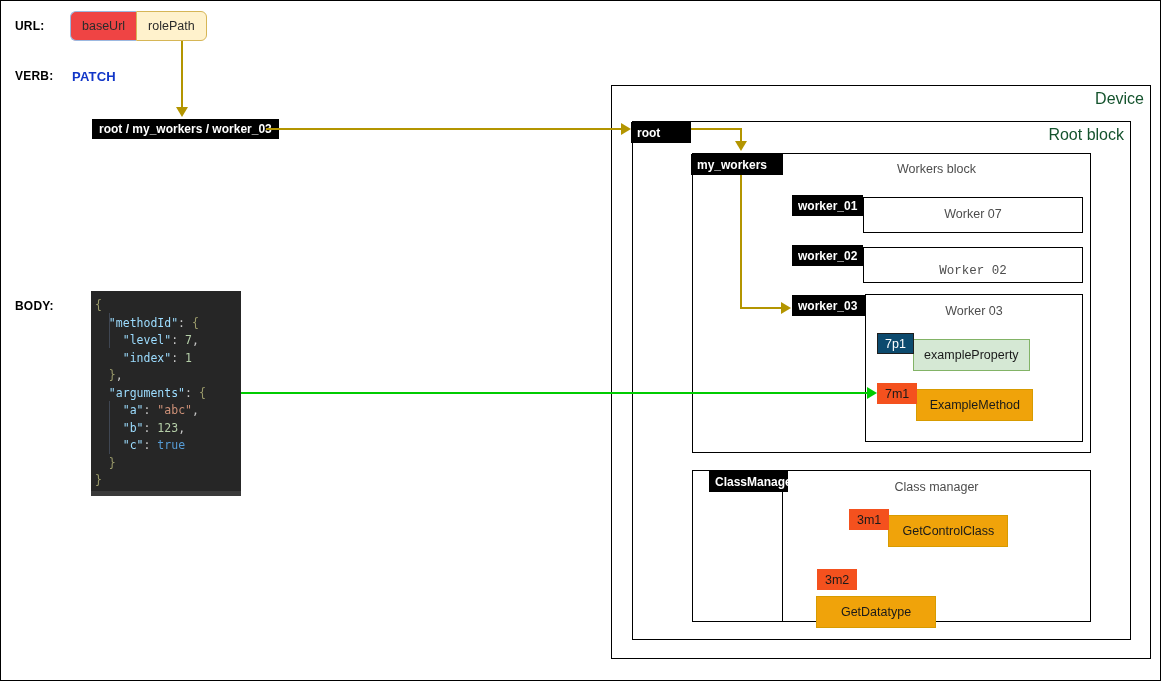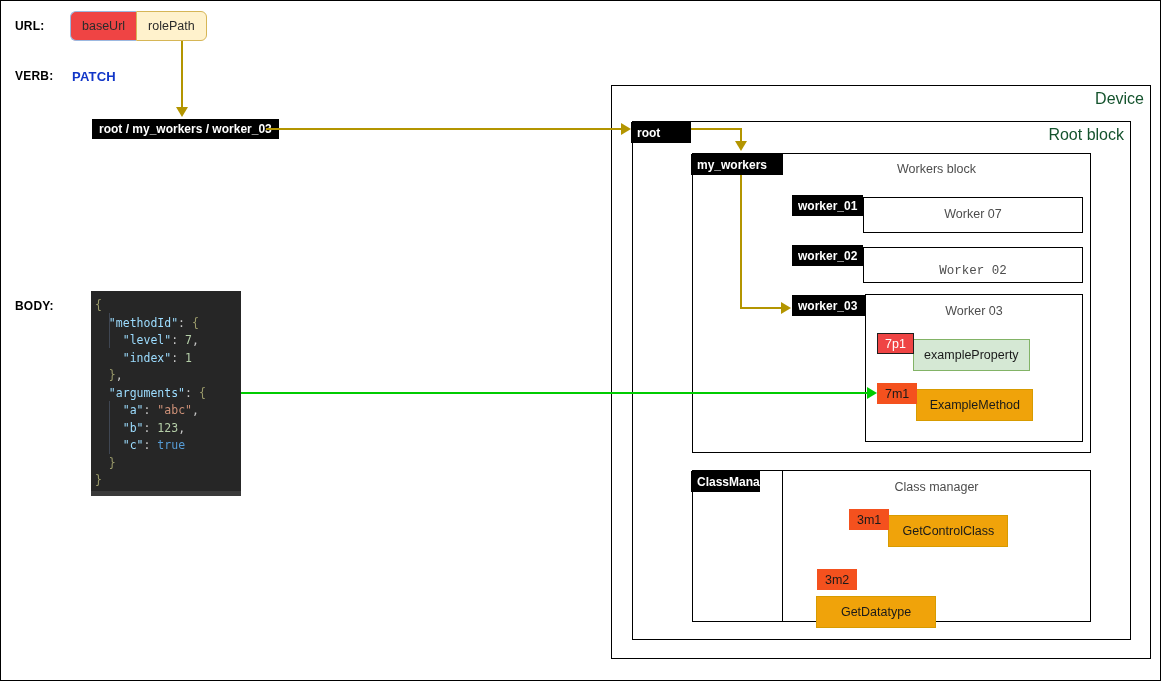--- a/index.html
+++ b/index.html
@@ -199,21 +199,21 @@
     justify-content: center;
     box-sizing: border-box;
     font-size: 12.5px;
     color: #1a1a1a;
     position: relative;
     top: 6px;
     margin-left: -1px;
     white-space: nowrap;
   }
   .tag-prop {
-    background: #ef4444;
+    background: #0c4a6e;
     border: 1px solid #1f1f1f;
   }
   .body-prop {
     background: #d5e8d4;
     border: 1px solid #82b366;
   }
   .tag-method {
     background: #f4511e;
     border: 1px solid #f4511e;
     color: #1a1a1a;
@@ -342,21 +342,21 @@
   <div class="member" style="left:876px; top:332px;">
     <div class="member-tag tag-prop">7p1</div>
     <div class="member-body body-prop" style="width:117px;">exampleProperty</div>
   </div>
 
   <div class="member" style="left:876px; top:382px;">
     <div class="member-tag tag-method">7m1</div>
     <div class="member-body body-method" style="width:117px;">ExampleMethod</div>
   </div>
 
-  <div class="node-tag" style="left:690px; top:470px; width:69px;">ClassManager</div>
+  <div class="node-tag" style="left:708px; top:470px; width:79px;">ClassManager</div>
 
   <div class="box" style="left:691px; top:469px; width:399px; height:152px;"></div>
   <div class="box" style="left:781px; top:469px; width:309px; height:152px;">
     <div class="box-label-top" style="top:9px;">Class manager</div>
   </div>
 
   <div class="member" style="left:848px; top:508px;">
     <div class="member-tag tag-method">3m1</div>
     <div class="member-body body-method" style="width:120px;">GetControlClass</div>
   </div>

